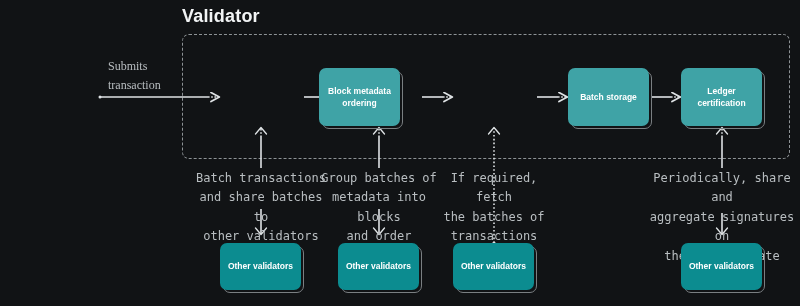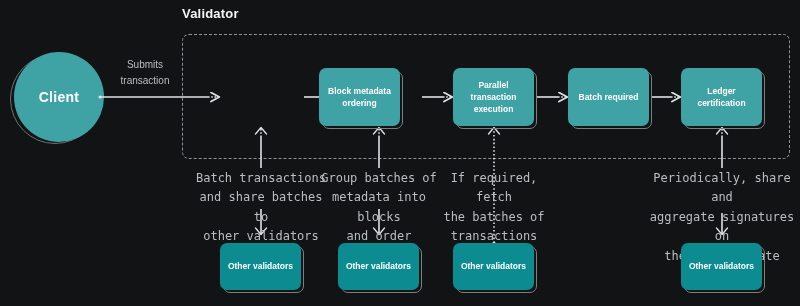--- a/index.html
+++ b/index.html
@@ -9,21 +9,21 @@
     width:800px; height:306px;
     background:#111315;
     overflow:hidden;
     font-family:"Liberation Sans", sans-serif;
   }
 
   
   .group-title {
     position:absolute;
     left:182px; top:6px;
-    font-size:13px; font-weight:bold;
+    font-size:18px; font-weight:bold;
     color:#f2f4f5;
     letter-spacing:.2px;
     white-space:nowrap;
   }
   .group-box {
     position:absolute;
     left:182px; top:34px;
     width:608px; height:125px;
     border:1.3px dashed #8e9396;
     border-radius:7px;
@@ -92,41 +92,37 @@
   .caption {
     position:absolute;
     font-family:"DejaVu Sans Mono", monospace;
     font-size:12px; line-height:1.62;
     color:#b9bec1;
     text-align:center;
     white-space:pre-line;
   }
   .edge-label {
     position:absolute;
-    font-family:Liberation Sans, sans-serif;
-    font-size:10px; line-height:1.62;
+    font-family:Liberation Serif, serif;
+    font-size:12px; line-height:1.62;
     color:#b9bec1;
-    text-align:center;
+    text-align:left;
     white-space:pre-line;
   }
 
   svg.wires { position:absolute; left:0; top:0; width:800px; height:306px; overflow:visible; }
 </style>
 </head>
 <body>
 
 <div id="stage">
 
   <div class="group-title">Validator</div>
   <div class="group-box"></div>
 
-  <div class="client-wrap">
-    <div class="client-shadow"></div>
-    <div class="client-circle">Client</div>
-  </div>
 
   <div class="edge-label" style="left:108px; top:57px; width:74px;">Submits
 transaction</div>
 
   <svg class="wires" viewBox="0 0 800 306" xmlns="http://www.w3.org/2000/svg">
     <defs>
       <marker id="ah" markerWidth="7" markerHeight="7" refX="5.4" refY="3.1" orient="auto" markerUnits="strokeWidth">
         <path d="M0.4,0.3 L5.6,3.1 L0.4,5.9" fill="none" stroke="#dfe3e5" stroke-width="1.1" stroke-linecap="round" stroke-linejoin="round"></path>
       </marker>
     </defs>
@@ -184,30 +180,24 @@
       <path d="M716.5,228 L722,234.5 L727.5,228" fill="none" stroke="#dfe3e5" stroke-width="1.3" stroke-linecap="round" stroke-linejoin="round"></path>
     </g>
   </svg>
 
   <div class="sbox" style="left:322px; top:71px;">
     <div class="outline"></div>
     <div class="face">Block
 metadata
 ordering</div>
   </div>
-  <div class="sbox" style="left:456px; top:71px;">
-    <div class="outline"></div>
-    <div class="face">Parallel
-transaction
-execution</div>
-  </div>
   <div class="sbox" style="left:571px; top:71px;">
     <div class="outline"></div>
     <div class="face">Batch
-required</div>
+storage</div>
   </div>
   <div class="sbox" style="left:684px; top:71px;">
     <div class="outline"></div>
     <div class="face">Ledger
 certification</div>
   </div>
 
   <div class="caption" style="left:195px; top:169px; width:132px;">Batch transactions
 and share batches to
 other validators</div>

